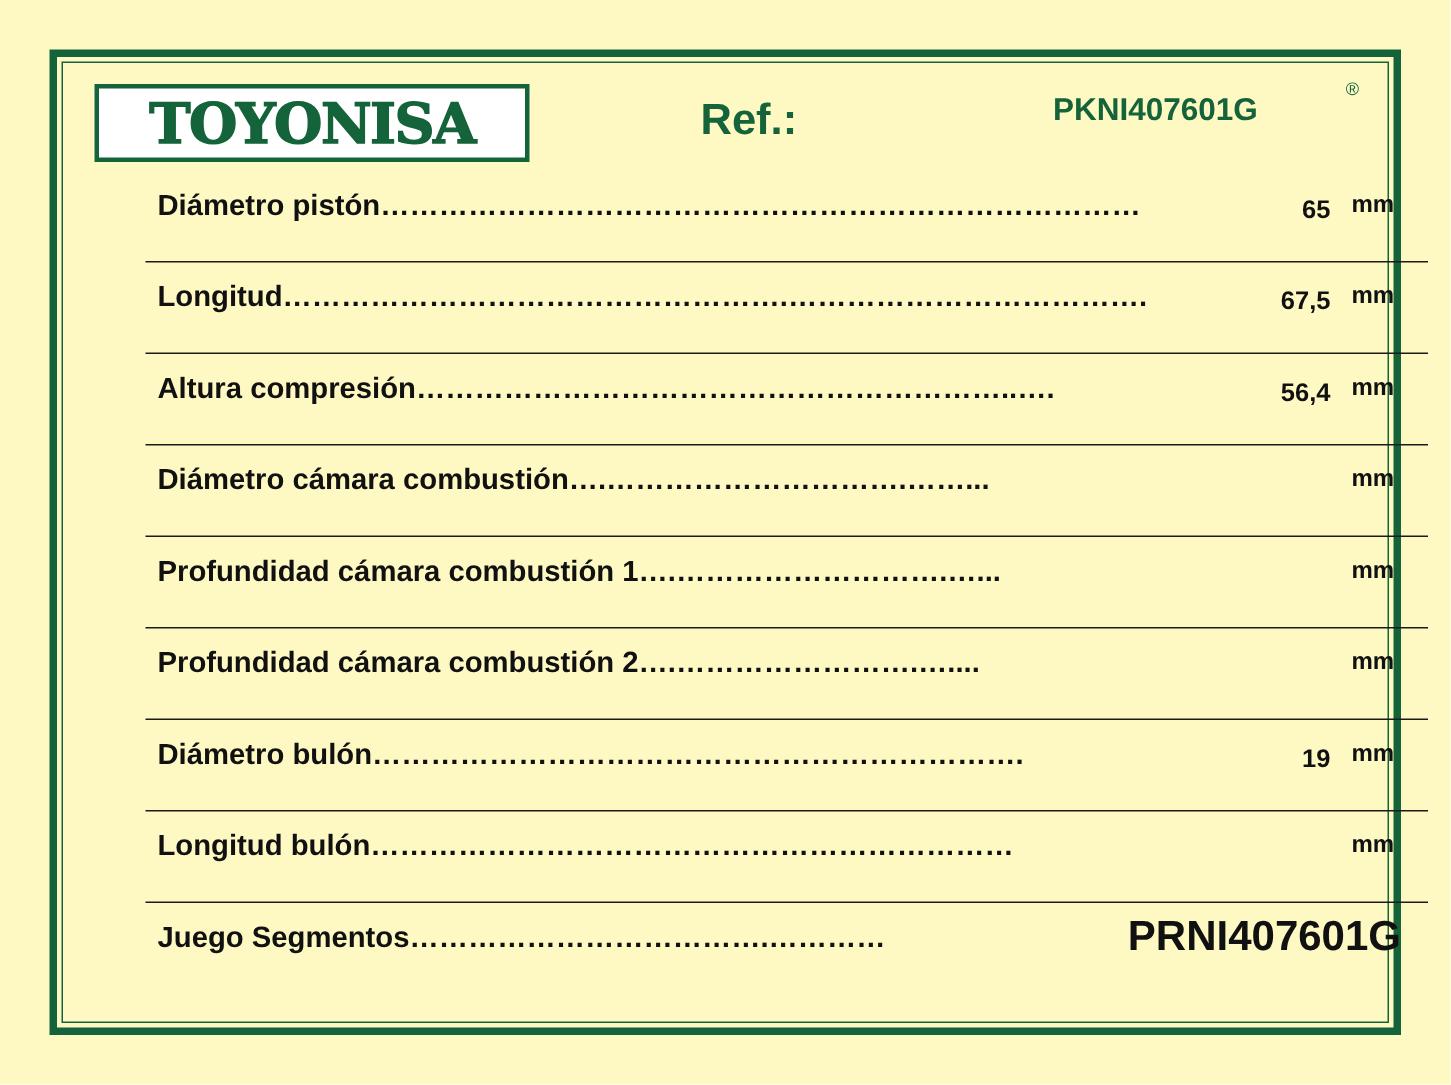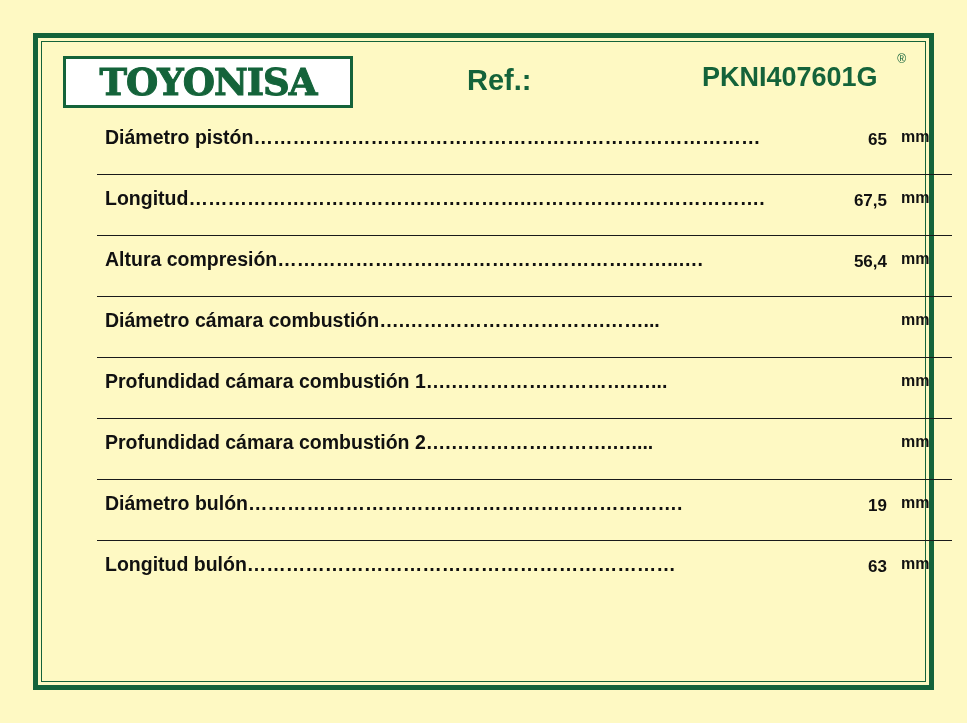--- a/index.html
+++ b/index.html
@@ -89,21 +89,21 @@
     top: 14px;
     font-size: 29px;
     font-weight: bold;
     color: #14633a;
     font-family: "Liberation Sans", sans-serif;
   }
   .ref-value {
     position: absolute;
     left: 645px;
     top: 12px;
-    font-size: 27px;
+    font-size: 21px;
     font-weight: bold;
     color: #14633a;
     font-family: "Liberation Sans", sans-serif;
     letter-spacing: 0px;
   }
 
   
   .rows {
     position: absolute;
     left: 0;
@@ -235,21 +235,24 @@
 
       <div class="row">
         <span class="row-label">Diámetro bulón………………………………………………………….</span>
         <span class="row-value">19</span>
         <span class="row-unit">mm</span>
         <span class="row-sep"></span>
       </div>
 
       <div class="row">
         <span class="row-label">Longitud bulón…………………………………………………………</span>
-        <span class="row-value">63</span>
-        <span class="row-unit">mm</span>
-        <span class="row-sep"></span>
-      </div>
-
+        <span class="row-unit">mm</span>
+        <span class="row-sep"></span>
+      </div>
+
+      <div class="row last">
+        <span class="row-label">Juego Segmentos……………………………….…………</span>
+        <span class="row-value-big">PRNI407601G</span>
+      </div>
 
     </div>
   </div>
 </div>
 
 </body></html>

